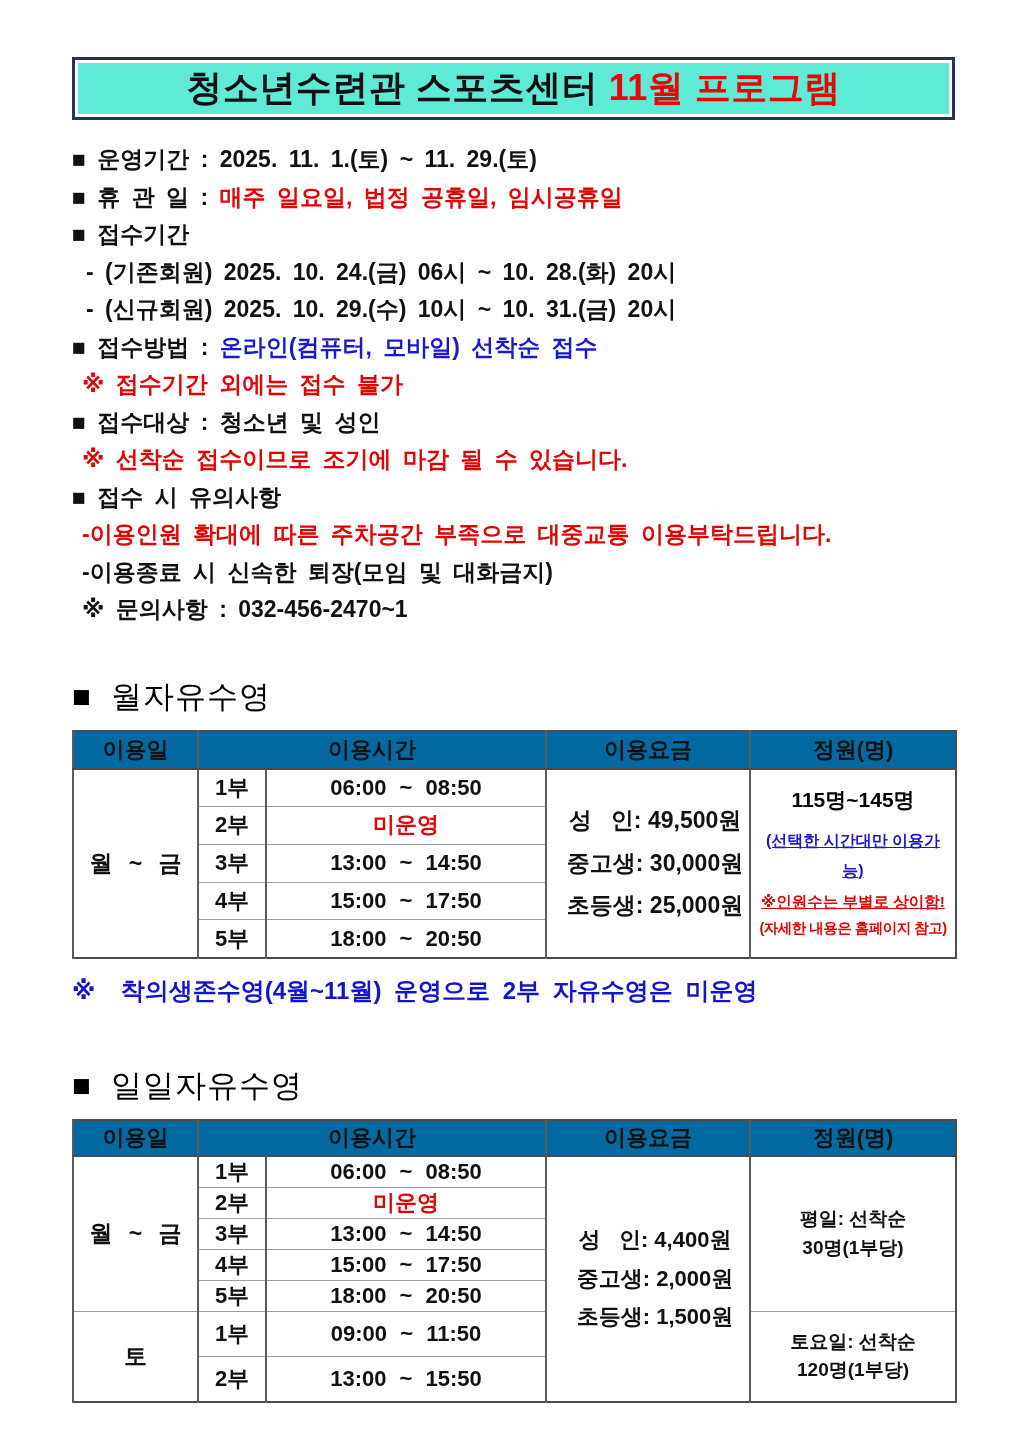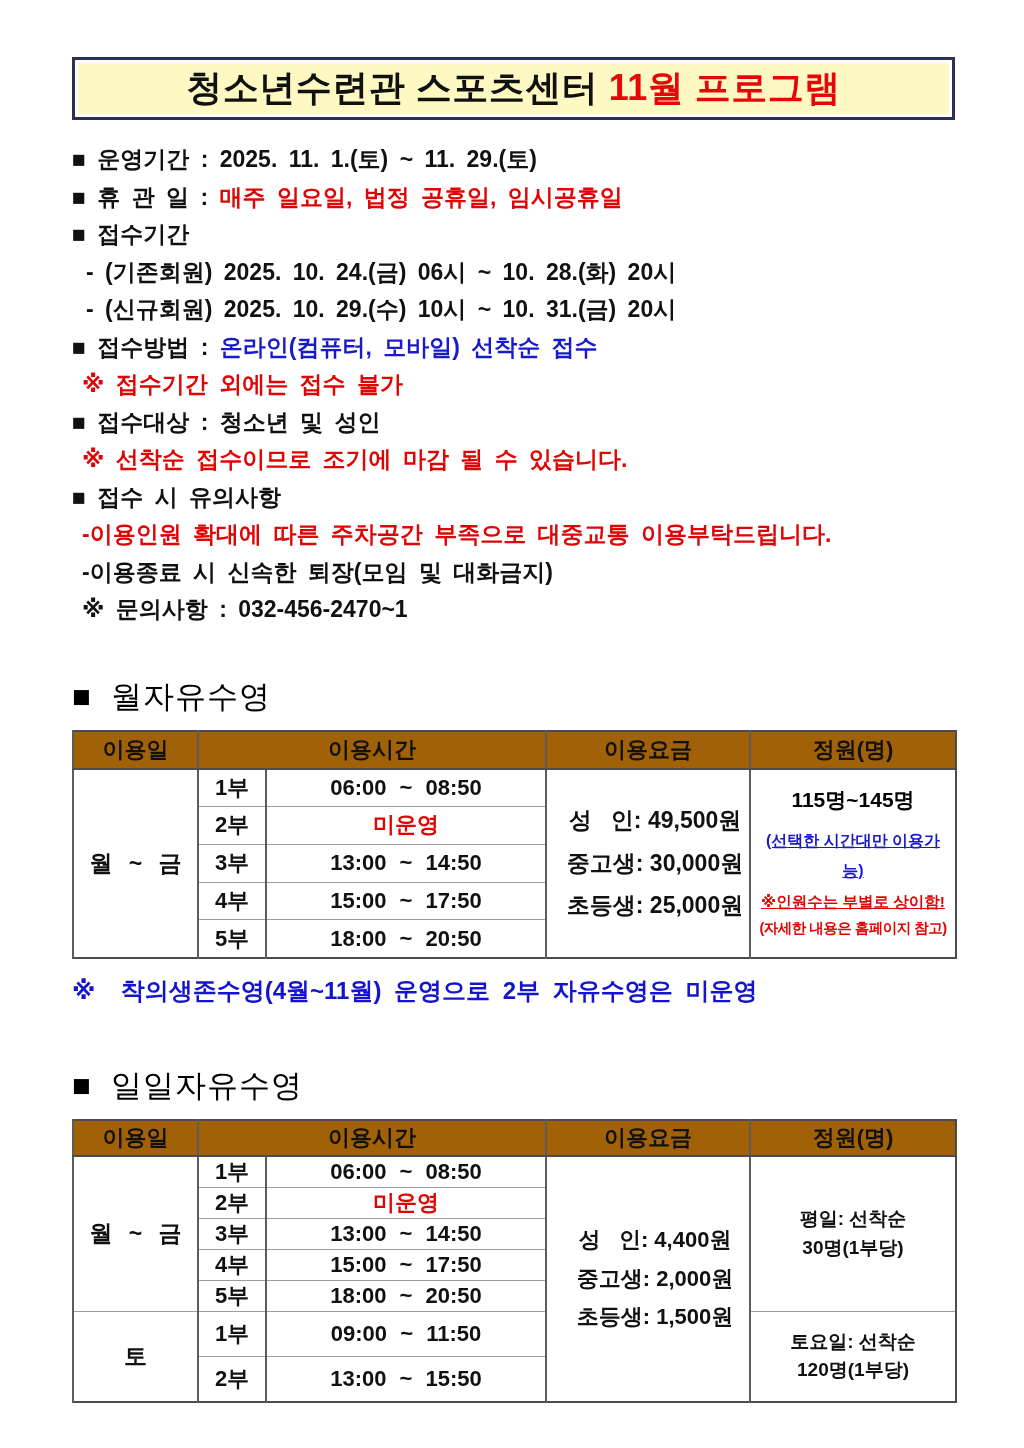--- a/index.html
+++ b/index.html
@@ -8,21 +8,21 @@
     width: 1024px; height: 1448px;
     font-family: "Liberation Sans", "DejaVu Sans", sans-serif;
     color: #111111;
     overflow: hidden;
   }
   .page { padding: 57px 69px 0 72px; width: 1024px; }
 
   
   .banner {
     height: 63px;
-    background: #fef9c3;
+    background: #5eead4;
     border: 3px solid #2b3150;
     box-shadow: inset 0 0 0 3px #ffffff;
     display: flex; align-items: center; justify-content: center;
     margin-bottom: 21px;
   }
   .banner .t {
     font-size: 36px; font-weight: 700; letter-spacing: 0.5px;
     white-space: pre;
   }
   .banner .t-red { color: #e60808; }
@@ -51,21 +51,21 @@
     width: 883px; margin-top: 12px;
     border: 2px solid #4c4c4c;
   }
   th, td {
     border-left: 2px solid #5c5c5c;
     border-top: 1px solid #9d9d9d;
     text-align: center; vertical-align: middle;
     font-weight: 700; overflow: hidden;
   }
   th {
-    background: #a16207; font-size: 22px;
+    background: #0369a1; font-size: 22px;
     border-bottom: 2px solid #4c4c4c;
   }
   .tbl-monthly th { height: 38px; }
   .tbl-monthly td { height: 35px; }
   .tbl-daily th { height: 36px; }
   .tbl-daily td { height: 31px; }
   td.part { font-size: 22px; }
   td.time { font-size: 22px; word-spacing: 7px; white-space: pre; margin-top: 38px; }
   td.time.closed { color: #df0505; }
   td.day  { font-size: 23px; word-spacing: 10px; white-space: pre; }

